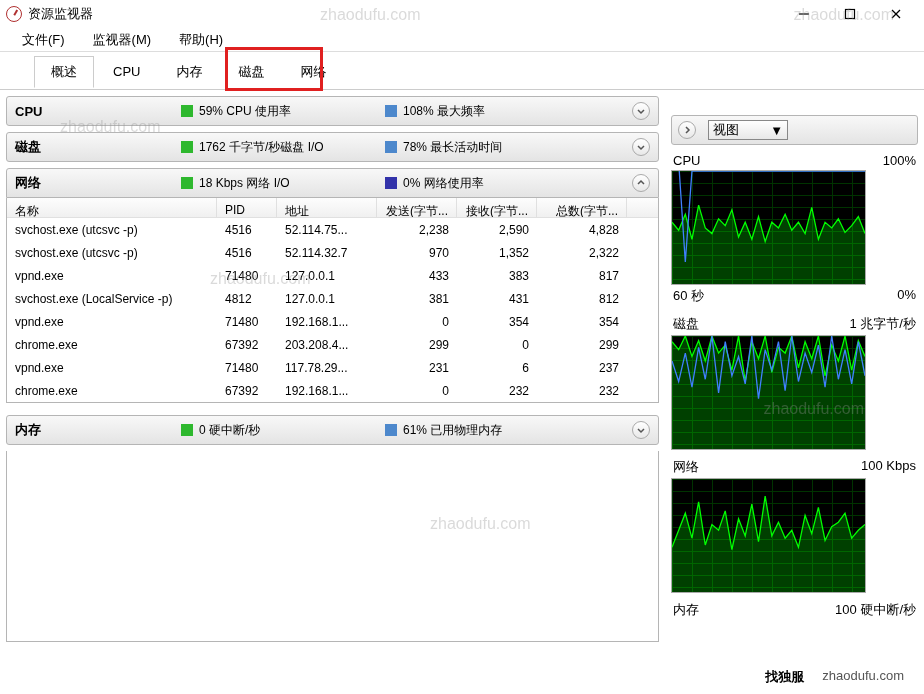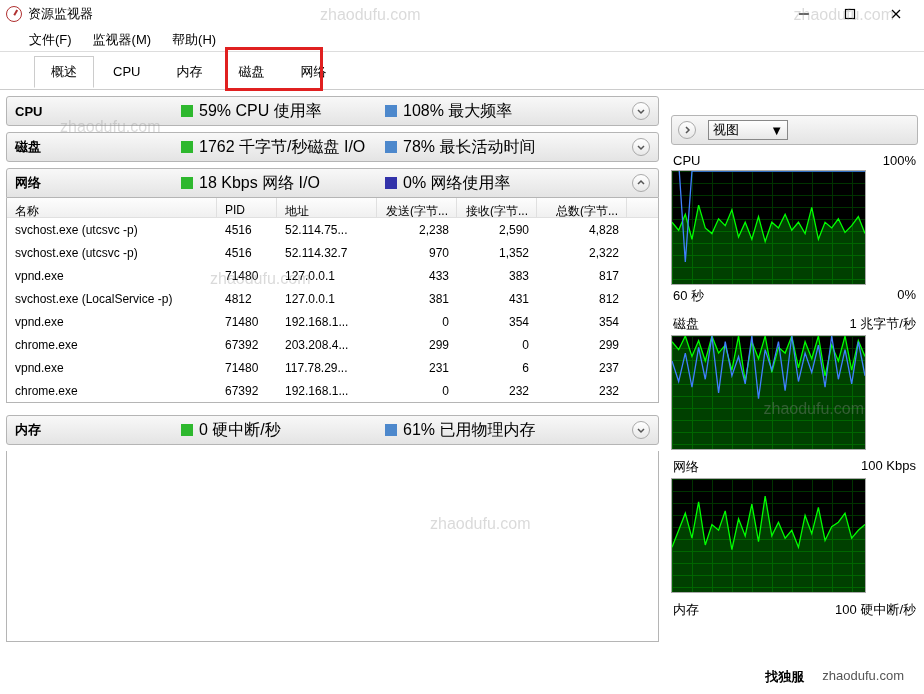--- a/index.html
+++ b/index.html
@@ -3,32 +3,32 @@
 <meta charset="utf-8">
 <style>
 * { box-sizing: border-box; margin: 0; padding: 0; font-family: "Microsoft YaHei", "Segoe UI", Tahoma, sans-serif; font-size: 13px; }
 body { background: #fff; width: 924px; height: 694px; overflow: hidden; position: relative; }
 .titlebar { height: 28px; display: flex; align-items: center; padding: 0 6px; }
 .titlebar-icon { width: 16px; height: 16px; border-radius: 50%; border: 1.5px solid #b03030; margin-right: 6px; position: relative; }
 .titlebar-icon::before { content: ""; position: absolute; width: 1.5px; height: 6px; background: #b03030; left: 50%; top: 2px; transform: translateX(-50%) rotate(30deg); transform-origin: bottom; }
 .titlebar-title { flex: 1; font-size: 13px; }
 .win-btns { display: flex; gap: 18px; padding-right: 8px; }
 .win-btn { width: 28px; height: 20px; display: flex; align-items: center; justify-content: center; font-family: "Segoe MDL2 Assets", sans-serif; cursor: default; }
-.menubar { height: 24px; display: flex; align-items: center; padding: 0 23px; gap: 9px; border-bottom: 1px solid #ddd; }
+.menubar { height: 24px; display: flex; align-items: center; padding: 0 16px; gap: 16px; border-bottom: 1px solid #ddd; }
 .menubar-item { padding: 2px 6px; cursor: default; }
 .tabbar { height: 38px; display: flex; align-items: center; padding: 0 8px; gap: 2px; border-bottom: 1px solid #ccc; position: relative; }
 .tab { padding: 6px 16px; border: 1px solid transparent; cursor: default; position: relative; top: 1px; }
 .tab.active { border: 1px solid #ccc; border-bottom-color: #fff; background: #fff; margin-left: 26px; }
 .tab-highlight { position: absolute; border: 3px solid #e02020; pointer-events: none; }
 .content { display: flex; height: calc(100% - 90px - 46px); }
 .left-pane { width: 665px; padding: 6px; display: flex; flex-direction: column; gap: 6px; }
 .right-pane { flex: 1; padding: 6px; display: flex; flex-direction: column; gap: 6px; }
 .section-header { height: 30px; background: linear-gradient(#f8f8f8,#e4e4e4); border: 1px solid #b5b5b5; border-radius: 3px; display: flex; align-items: center; padding: 0 8px; gap: 6px; font-weight: bold; }
 .section-header .sq { width: 12px; height: 12px; display: inline-block; }
-.section-header .stat { font-weight: normal; font-size: 16px; }
+.section-header .stat { font-weight: normal; font-size: 12px; }
 .section-header .spacer { flex: 1; }
 .collapse-btn { width: 18px; height: 18px; border: 1px solid #aaa; border-radius: 50%; background: linear-gradient(#fff,#e8e8e8); display: flex; align-items: center; justify-content: center; }
 .collapse-btn svg { width: 10px; height: 10px; }
 .table-wrap { border: 1px solid #b5b5b5; border-top: none; background: #fff; }
 .table-head { height: 20px; display: flex; border-bottom: 1px solid #e0e0e0; background: linear-gradient(#fdfdfd,#f0f0f0); }
 .table-head .th { padding: 5px 8px; border-right: 1px solid #e0e0e0; font-size: 12px; overflow: hidden; white-space: nowrap; }
 .table-body .tr { height: 23px; display: flex; align-items: center; }
 .table-body .td { padding: 2px 8px; font-size: 12px; overflow: hidden; white-space: nowrap; text-overflow: ellipsis; }
 .c-name { width: 210px; }
 .c-pid { width: 60px; text-align: left; }

